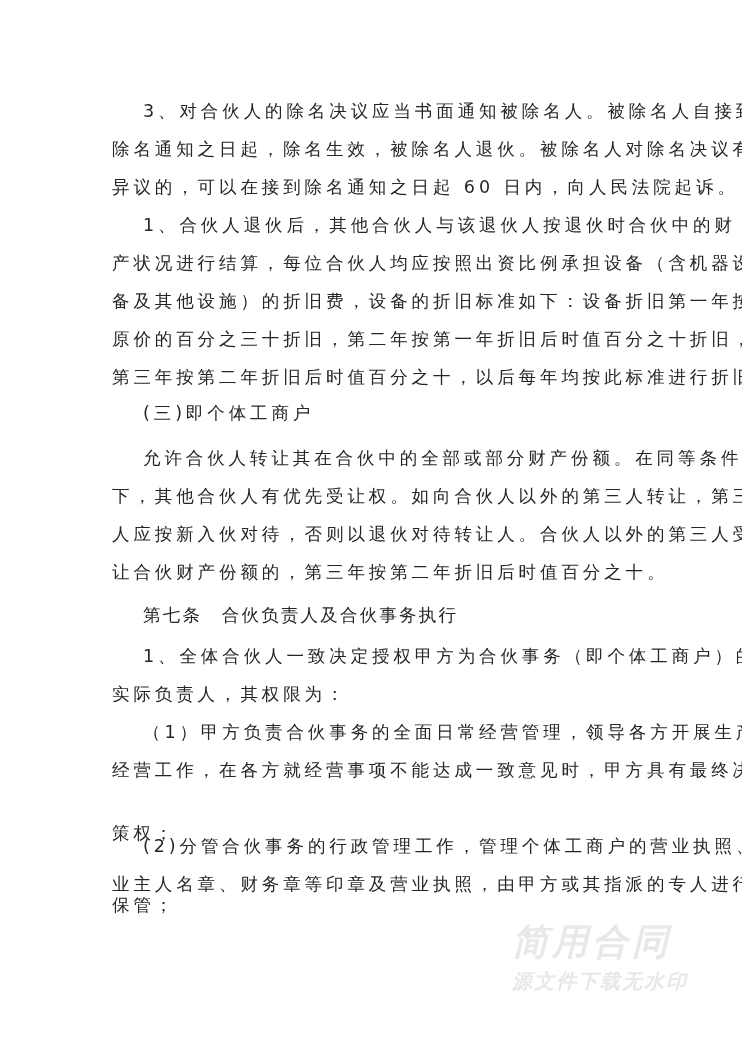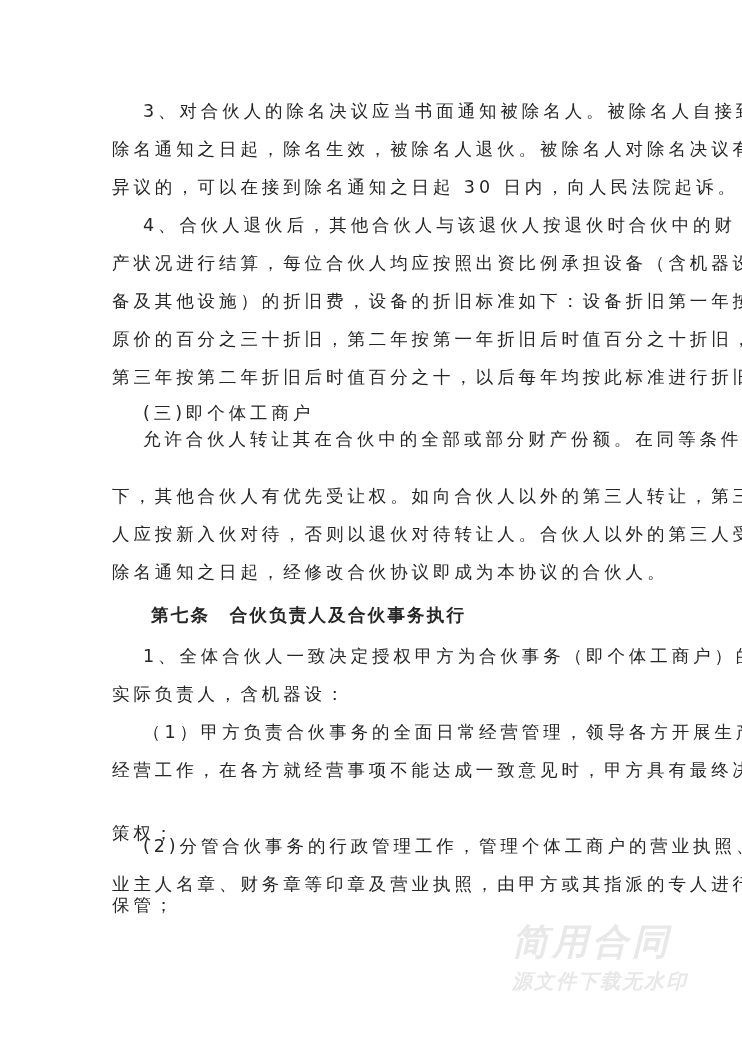--- a/index.html
+++ b/index.html
@@ -1,46 +1,46 @@
 <!DOCTYPE html>
 <html><head>
 <meta charset="utf-8">
 <style>
   html, body { margin: 0; padding: 0; background: #ffffff; }
   body { width: 742px; height: 1049px; position: relative; overflow: hidden;
          font-family: "DejaVu Sans", sans-serif; color: #262626; }
   .line { position: absolute; left: 112px; width: 520px; height: 30px; line-height: 30px;
           font-size: 17.5px; letter-spacing: 3.9px; white-space: nowrap; }
   .indent { left: 143px; width: 490px; }
-  .bold { font-weight: bold; letter-spacing: 2.2px; margin-left: 8px; }
+  .bold { font-weight: normal; letter-spacing: 2.2px; }
   .wm { position: absolute; font-style: italic; font-weight: bold; color: #e8e8e8; white-space: nowrap;
         font-family: "DejaVu Sans", sans-serif; }
   .wm1 { left: 512px; top: 918px; font-size: 36px; letter-spacing: 4px; }
   .wm2 { left: 512px; top: 968px; font-size: 20px; letter-spacing: 2px; }
 </style>
 </head>
 <body>
 
 <div>
   <div class="line indent" style="top:96px">3、对合伙人的除名决议应当书面通知被除名人。被除名人自接到</div>
   <div class="line" style="top:134px">除名通知之日起，除名生效，被除名人退伙。被除名人对除名决议有</div>
-  <div class="line" style="top:172px">异议的，可以在接到除名通知之日起 30 日内，向人民法院起诉。</div>
-  <div class="line indent" style="top:210px">4、合伙人退伙后，其他合伙人与该退伙人按退伙时合伙中的财</div>
+  <div class="line" style="top:172px">异议的，可以在接到除名通知之日起 60 日内，向人民法院起诉。</div>
+  <div class="line indent" style="top:210px">1、合伙人退伙后，其他合伙人与该退伙人按退伙时合伙中的财</div>
   <div class="line" style="top:248px">产状况进行结算，每位合伙人均应按照出资比例承担设备（含机器设</div>
   <div class="line" style="top:286px">备及其他设施）的折旧费，设备的折旧标准如下：设备折旧第一年按</div>
   <div class="line" style="top:324px">原价的百分之三十折旧，第二年按第一年折旧后时值百分之十折旧，</div>
   <div class="line" style="top:362px">第三年按第二年折旧后时值百分之十，以后每年均按此标准进行折旧。</div>
   <div class="line indent" style="top:398px">(三)即个体工商户</div>
-  <div class="line indent" style="top:424px">允许合伙人转让其在合伙中的全部或部分财产份额。在同等条件</div>
+  <div class="line indent" style="top:443px">允许合伙人转让其在合伙中的全部或部分财产份额。在同等条件</div>
   <div class="line" style="top:481px">下，其他合伙人有优先受让权。如向合伙人以外的第三人转让，第三</div>
   <div class="line" style="top:519px">人应按新入伙对待，否则以退伙对待转让人。合伙人以外的第三人受</div>
-  <div class="line" style="top:557px">除名通知之日起，经修改合伙协议即成为本协议的合伙人。</div>
+  <div class="line" style="top:557px">让合伙财产份额的，第三年按第二年折旧后时值百分之十。</div>
   <div class="line indent bold" style="top:600px">第七条　合伙负责人及合伙事务执行</div>
   <div class="line indent" style="top:641px">1、全体合伙人一致决定授权甲方为合伙事务（即个体工商户）的</div>
-  <div class="line" style="top:679px">实际负责人，含机器设：</div>
+  <div class="line" style="top:679px">实际负责人，其权限为：</div>
   <div class="line indent" style="top:717px">（1）甲方负责合伙事务的全面日常经营管理，领导各方开展生产</div>
   <div class="line" style="top:755px">经营工作，在各方就经营事项不能达成一致意见时，甲方具有最终决</div>
   <div class="line" style="top:818px">策权；</div>
   <div class="line indent" style="top:831px">(2)分管合伙事务的行政管理工作，管理个体工商户的营业执照、</div>
   <div class="line" style="top:869px">业主人名章、财务章等印章及营业执照，由甲方或其指派的专人进行</div>
   <div class="line" style="top:890px">保管；</div>
 </div>
 
 <div class="wm wm1">简用合同</div>
 <div class="wm wm2">源文件下载无水印</div>

